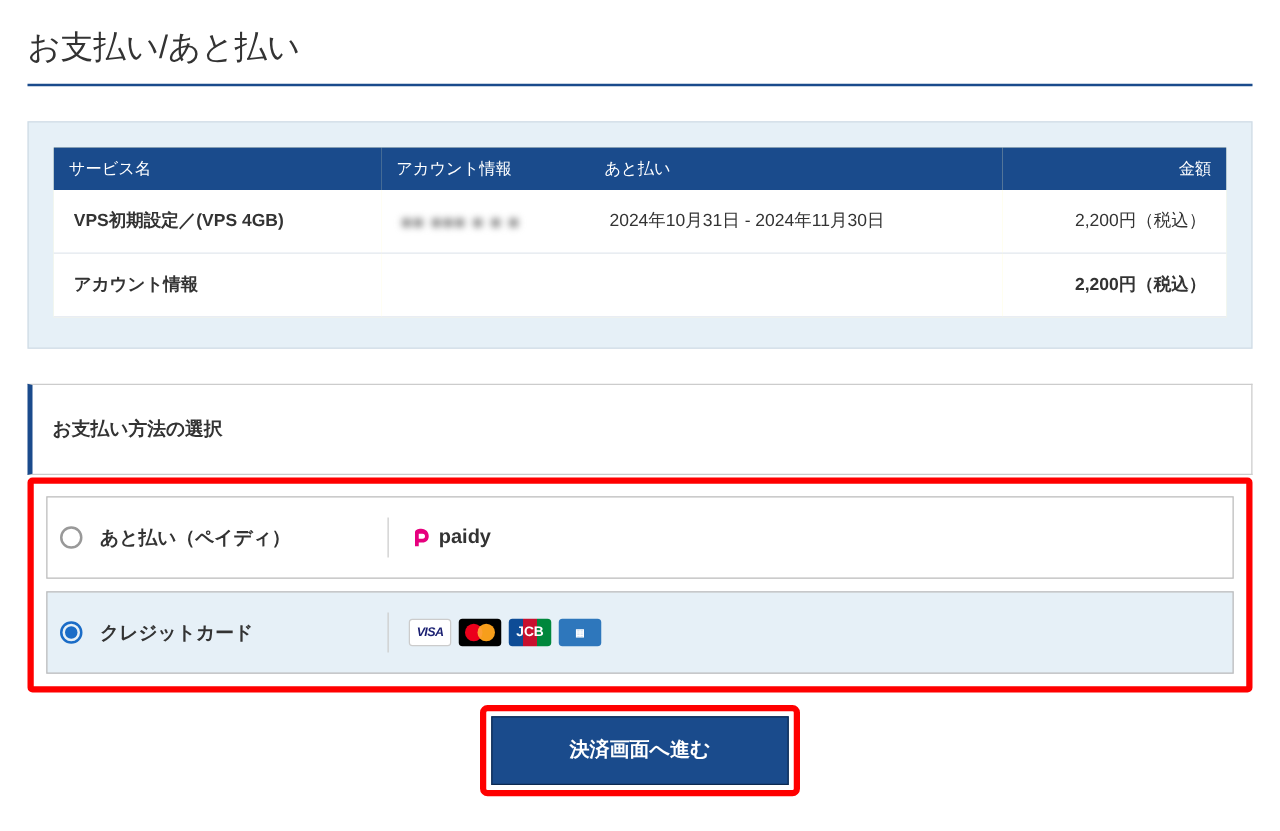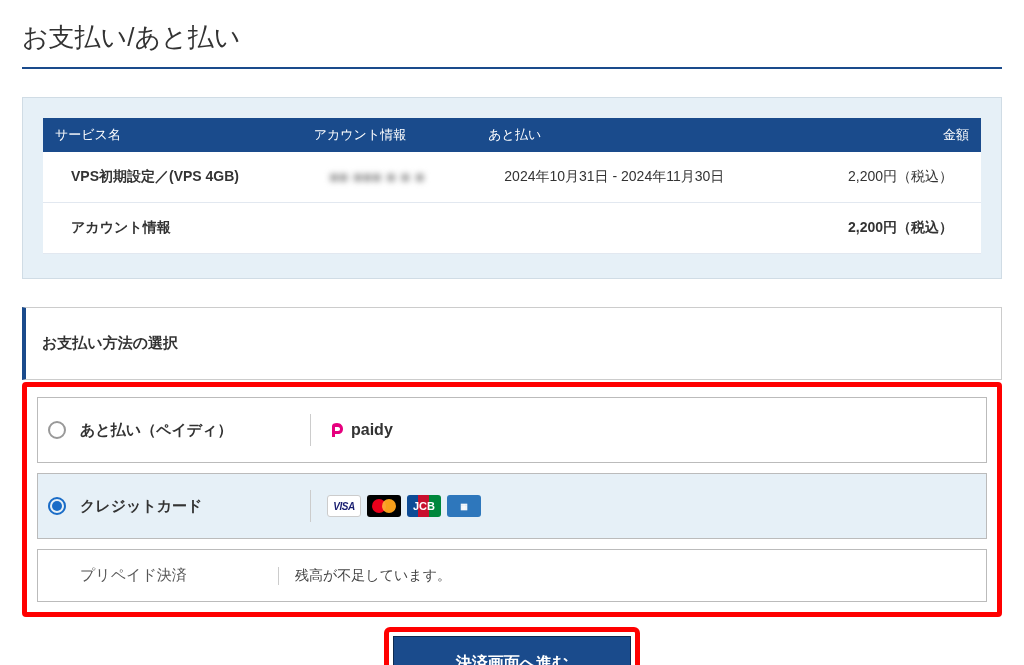--- a/index.html
+++ b/index.html
@@ -5,21 +5,21 @@
     * { box-sizing: border-box; margin: 0; padding: 0; }
     body { font-family: "Hiragino Sans", "Yu Gothic", Meiryo, sans-serif; width: 1024px; background: #fff; color: #333; }
     .page { padding: 20px 22px; }
     .page-title { font-size: 26px; font-weight: 400; color: #333; padding-bottom: 12px; border-bottom: 2px solid #1a4b8c; margin-bottom: 28px; }
     .details-panel { background: #e6f0f7; border: 1px solid #d0dce5; padding: 20px 20px 24px; margin-bottom: 28px; }
     .details-heading { font-size: 17px; color: #4a5568; margin-bottom: 12px; }
     .details-table { width: 100%; border-collapse: collapse; background: #fef9c3; }
     .details-table thead { background: #1a4b8c; color: #fff; }
     .details-table thead th { font-size: 13px; font-weight: 400; text-align: left; padding: 8px 12px; }
     .details-table thead th.col-amount { text-align: right; }
-    .details-table tbody td { font-size: 14px; padding: 16px 28px; border-bottom: 1px solid #e2e8f0; background: #fff; }
+    .details-table tbody td { font-size: 14px; padding: 16px 16px; border-bottom: 1px solid #e2e8f0; background: #fff; }
     .details-table tbody td.col-amount { text-align: right; }
     .row-total td { font-weight: 700; }
     .obscured { filter: blur(3px); letter-spacing: 1px; color: #888; }
     .method-heading { font-size: 15px; font-weight: 700; padding: 26px 16px; border-left: 4px solid #1a4b8c; border-top: 1px solid #ccc; border-right: 1px solid #ccc; border-bottom: 1px solid #ccc; margin-bottom: 2px; }
     .method-options { border: 5px solid #ff0000; border-radius: 4px; padding: 10px; margin-bottom: 10px; }
     .method-option { display: flex; align-items: center; border: 1px solid #bbb; padding: 16px 10px; margin-bottom: 10px; cursor: pointer; }
     .method-option:last-child { margin-bottom: 0; }
     .method-option.selected { background: #e6f0f7; }
     .method-option.disabled { cursor: default; }
     .radio-outer { width: 18px; height: 18px; border: 2px solid #1a6cc7; border-radius: 50%; display: inline-flex; align-items: center; justify-content: center; margin-right: 14px; flex-shrink: 0; }
@@ -98,24 +98,20 @@
         </span>
       <span class="method-label">クレジットカード</span>
       <span class="method-icons">
         <span class="card-logo visa">VISA</span>
         <span class="card-logo mc"></span>
         <span class="card-logo jcb">JCB</span>
         <span class="card-logo amex">▦</span>
       </span>
     </div>
 
-    <div class="method-option disabled">
-      <span class="method-disabled-label">プリペイド決済</span>
-      <span class="method-note">残高が不足しています。</span>
-    </div>
   </div>
 
   <div class="submit-wrap">
     <span class="submit-outline">
       <button class="submit-btn">決済画面へ進む</button>
     </span>
   </div>
 </div>
 
 </body></html>

